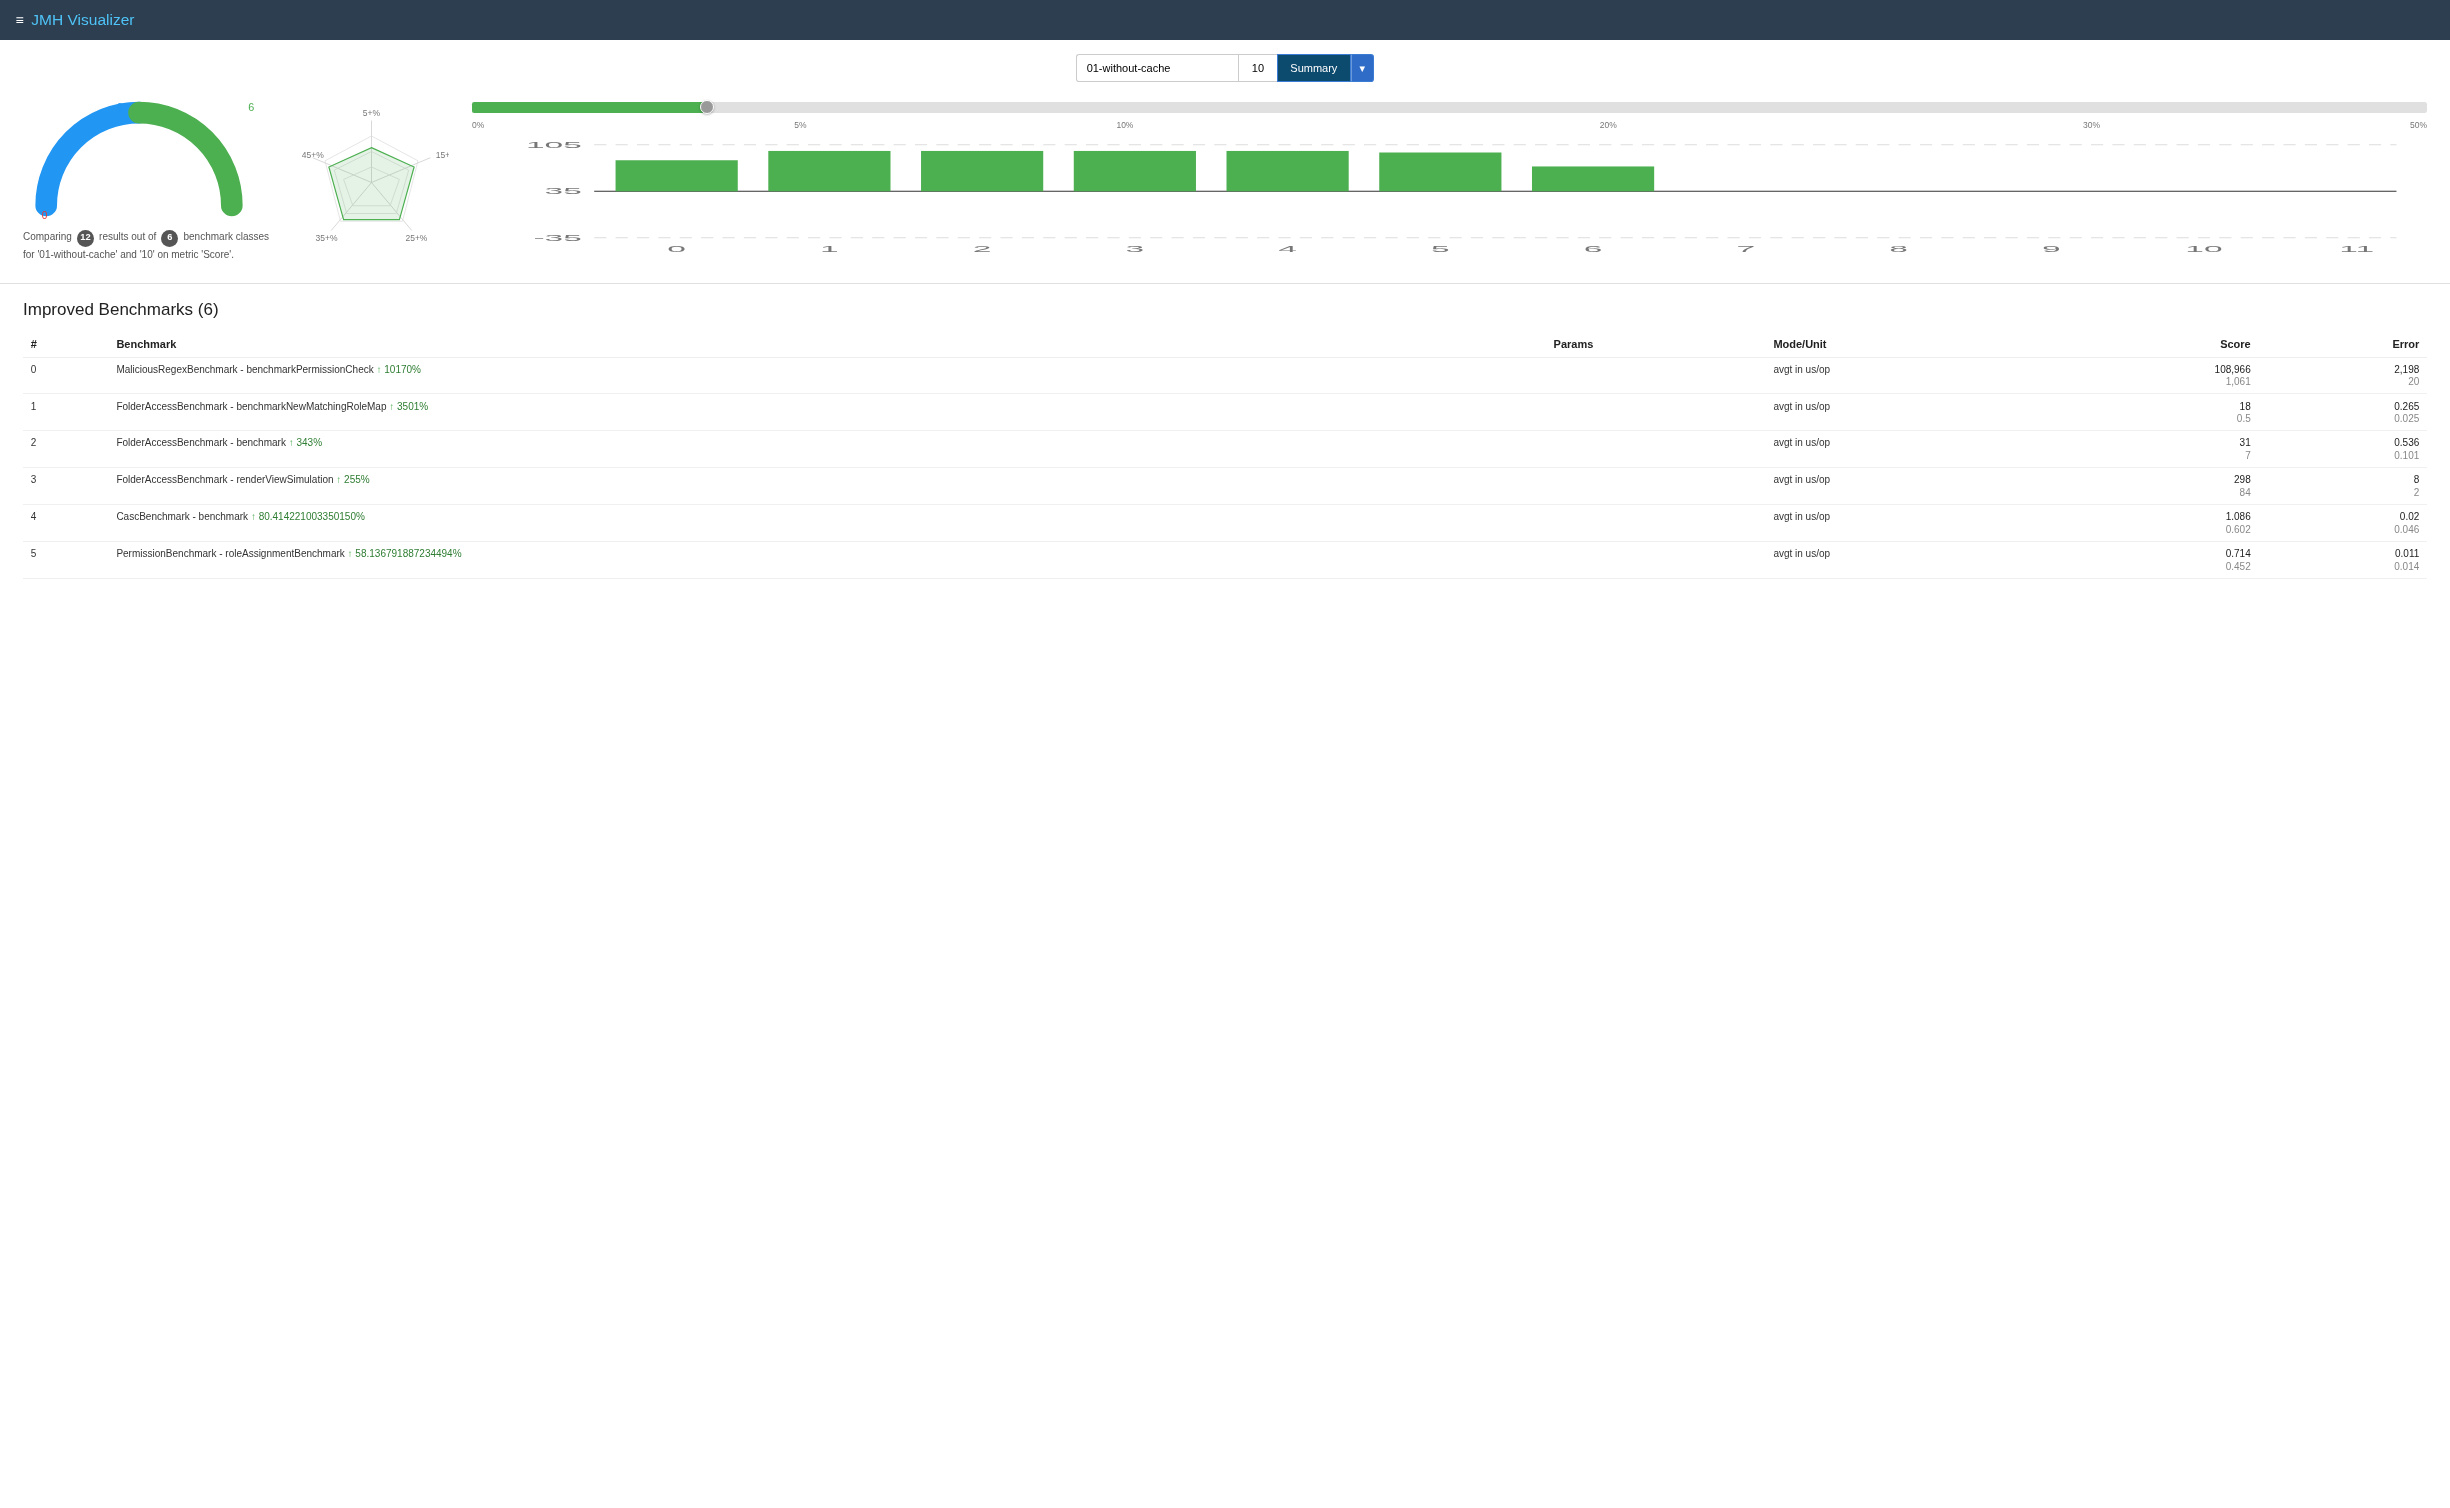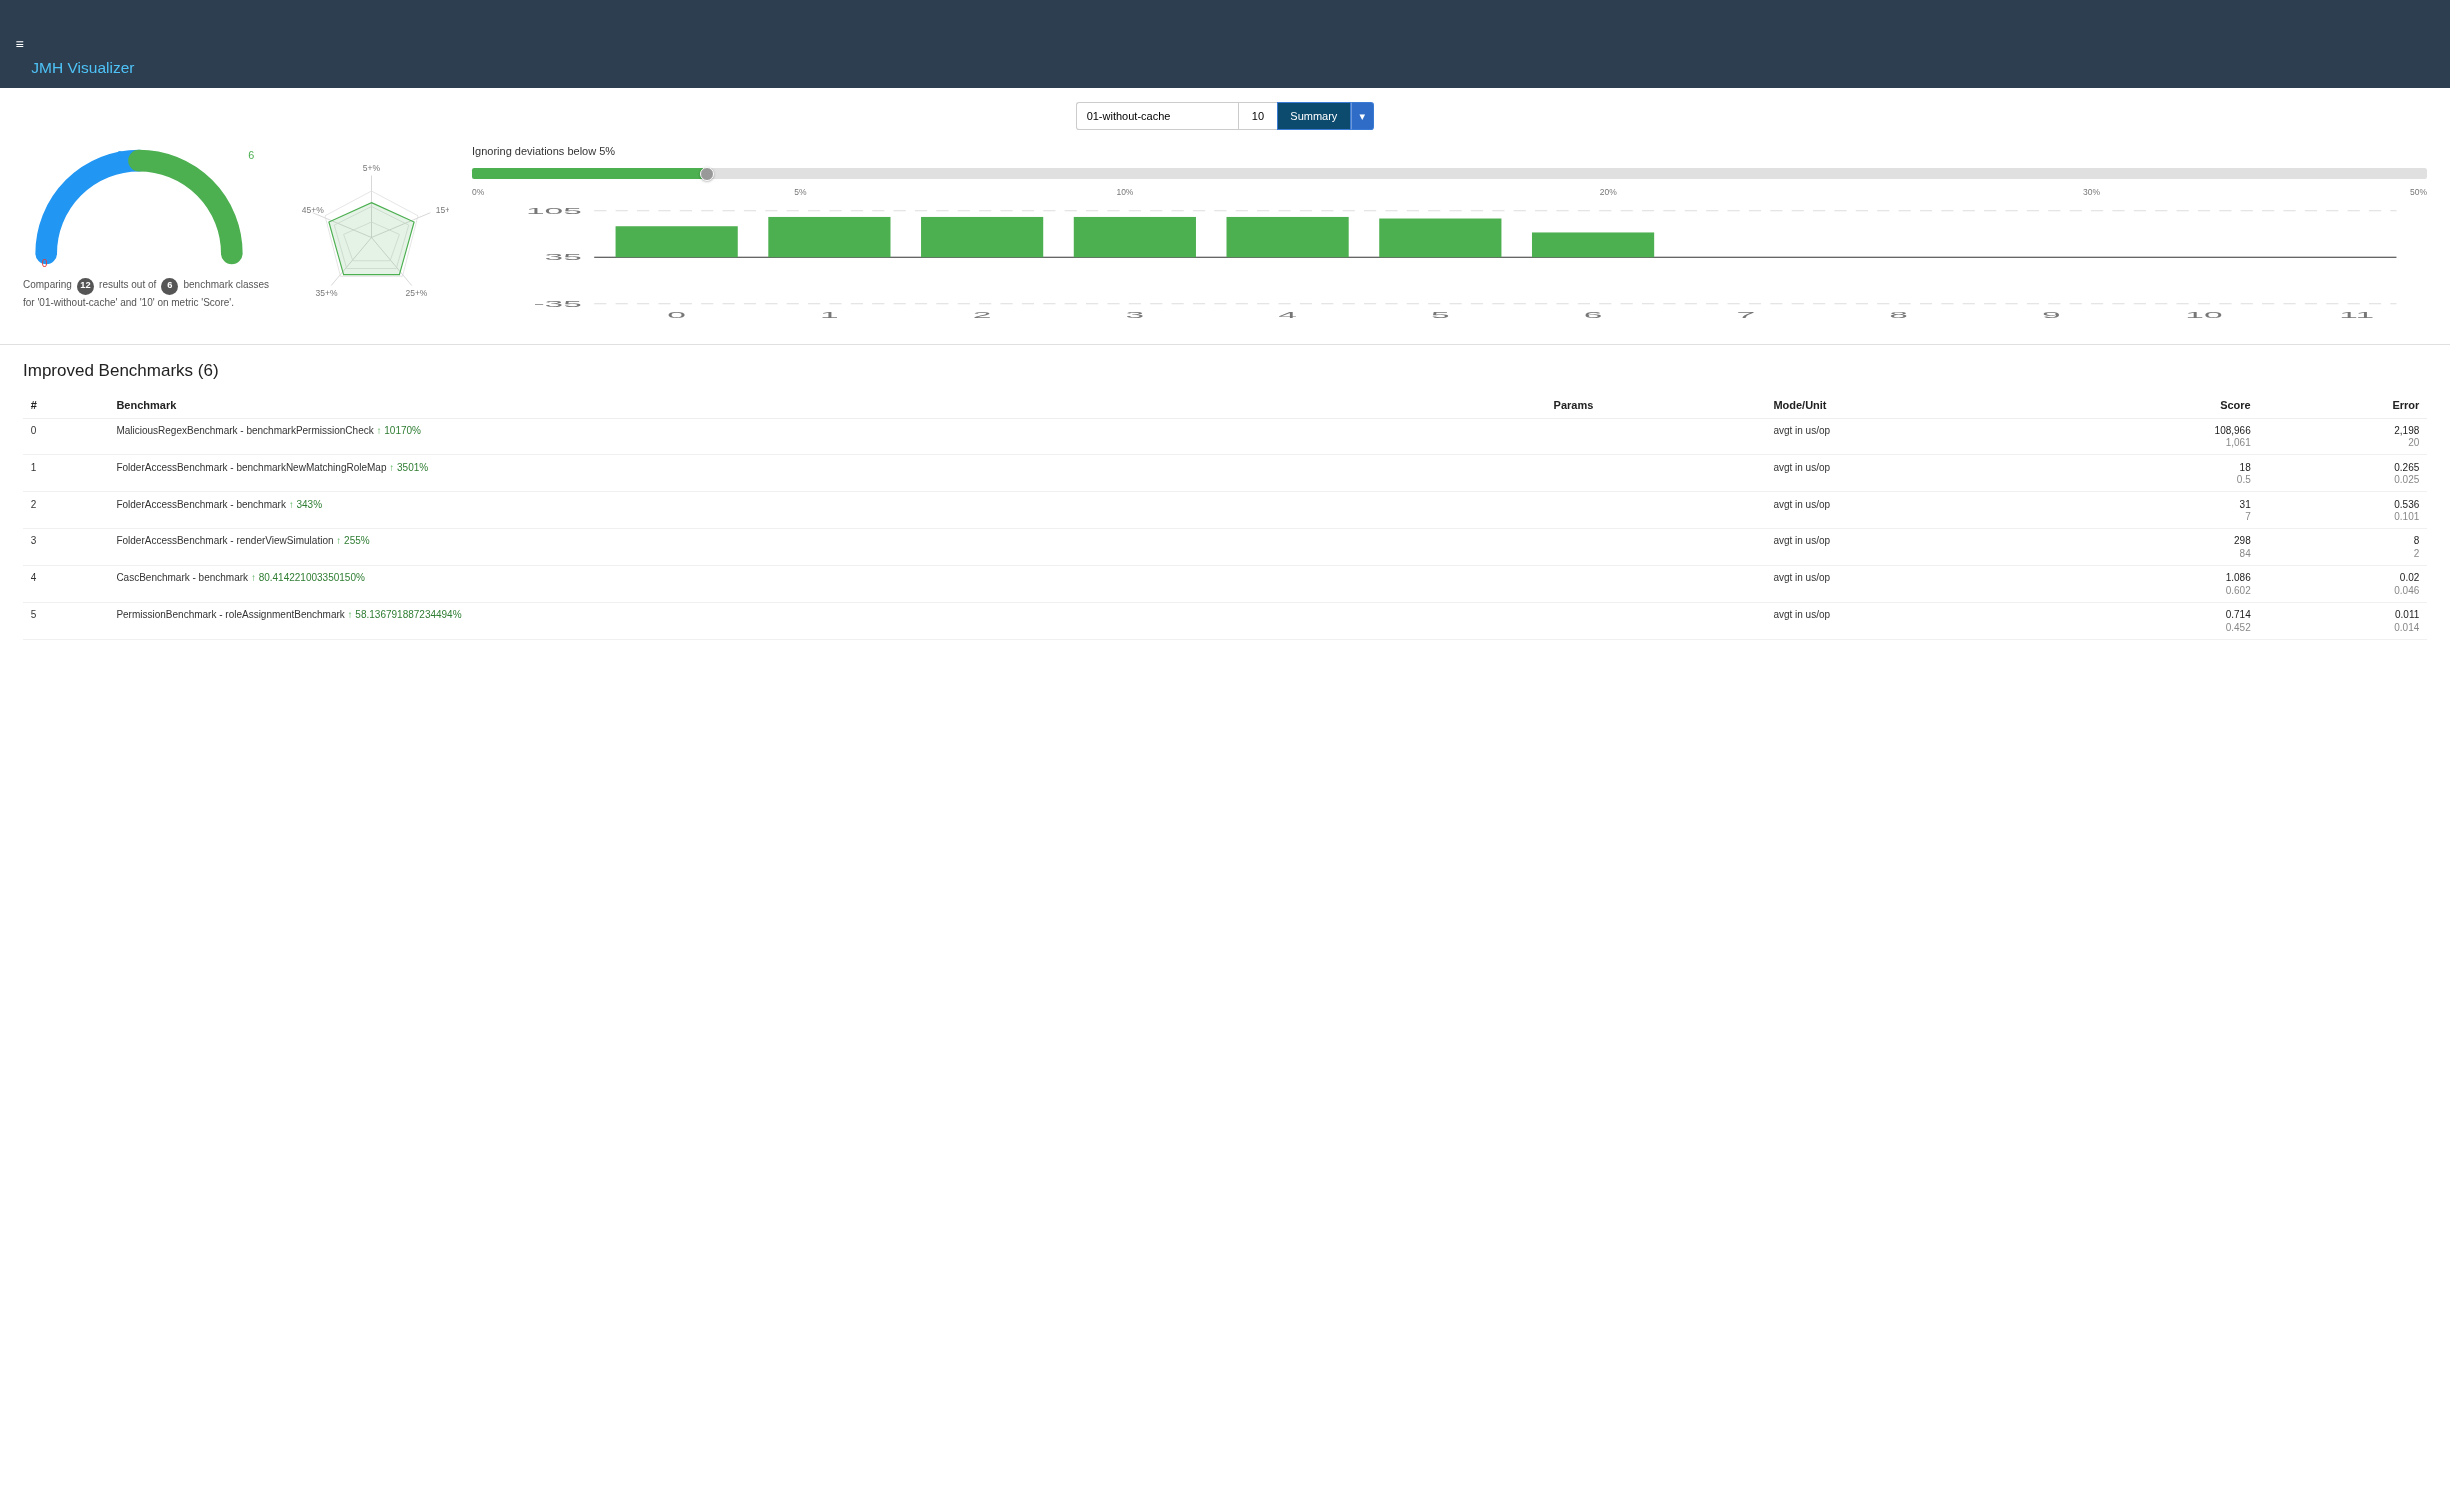--- a/index.html
+++ b/index.html
@@ -14,21 +14,20 @@
       gap: 7.7px;
     }
     .header-icon {
       color: #fff;
       font-size: 14px;
     }
     .header-title {
       color: #4fc3f7;
       font-size: 15.5px;
       font-weight: 500;
-      margin-top: 48px;
     }
 
     
     .toolbar {
       display: flex;
       justify-content: center;
       align-items: center;
       gap: 0;
       padding: 14px 0 7.7px 0;
     }
@@ -293,21 +292,20 @@
 
       <text x="100" y="14" font-size="11" fill="#777" text-anchor="middle">5+%</text>
       <text x="183" y="68" font-size="11" fill="#777" text-anchor="start">15+%</text>
       <text x="158" y="175" font-size="11" fill="#777" text-anchor="middle">25+%</text>
       <text x="42" y="175" font-size="11" fill="#777" text-anchor="middle">35+%</text>
       <text x="10" y="68" font-size="11" fill="#777" text-anchor="start">45+%</text>
     </svg>
   </div>
 
   <div class="deviation-section">
-    <div class="deviation-title">Ignoring deviations below 5%</div>
 
     <div style="position:relative; width:100%; height:20px; margin-bottom:3.1px;">
       <div class="slider-bg" style="position:absolute; left:0; right:0; top:4.6px; bottom:4.6px; background:#e0e0e0; border-radius:2.3px;"></div>
       <div style="position:absolute; left:0; top:4.6px; bottom:4.6px; background:#4caf50; border-radius:2.3px; width:12%;"></div>
       <div style="position:absolute; left:12%; top:50%; transform:translate(-50%,-50%); width:14px; height:14px; background:#999; border-radius:50%; border:1.5px solid #fff; box-shadow:0 0.8px 2.3px rgba(0,0,0,0.3);"></div>
       <input type="range" min="0" max="50" value="5" style="position: absolute; inset: 0px; opacity: 0; width: 100%; cursor: pointer;">
     </div>
     <div class="slider-labels">
       <span>0%</span>
       <span>5%</span>

